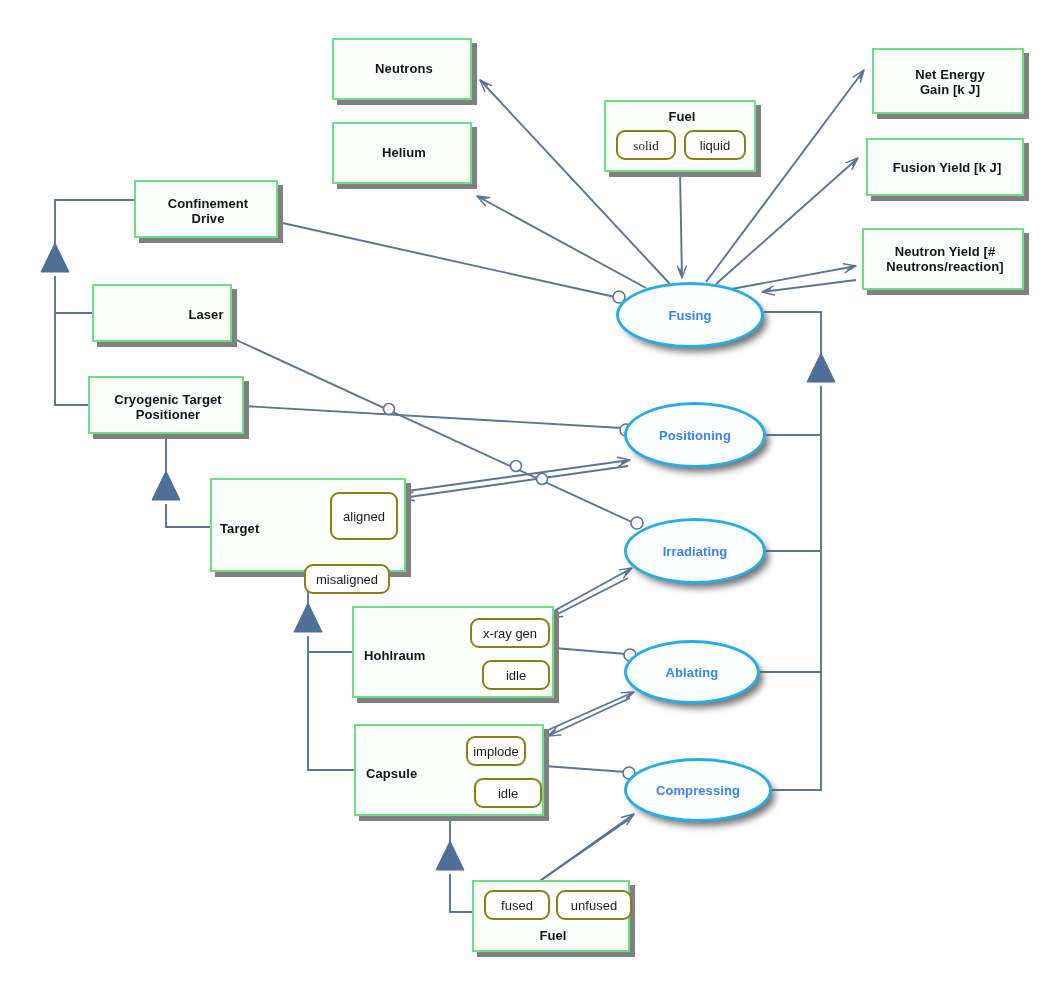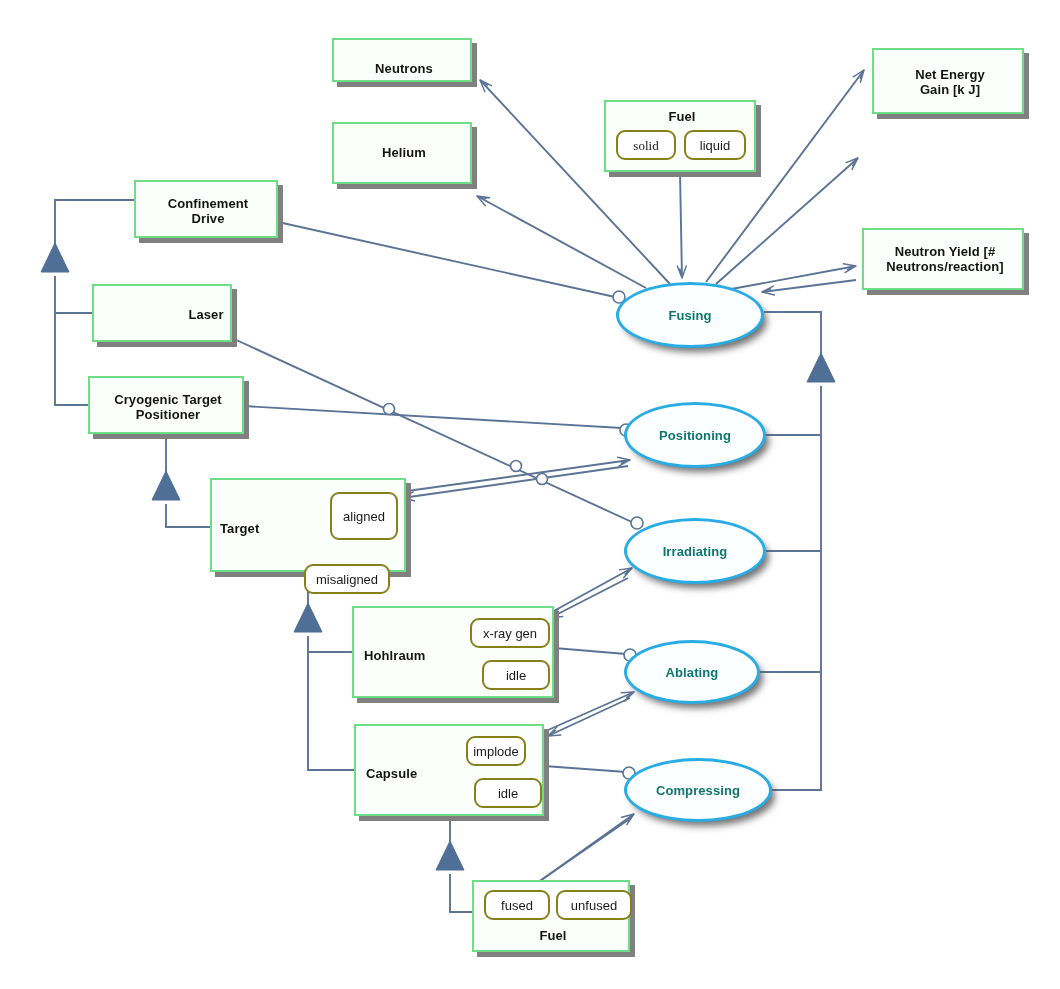--- a/index.html
+++ b/index.html
@@ -51,21 +51,21 @@
   .ell{
     position:absolute;
     box-sizing:border-box;
     border:3px solid #29ace3;
     border-radius:50%;
     background:#fbffff;
     box-shadow:5px 6px 7px -2px rgba(90,90,90,.85);
     display:flex;align-items:center;justify-content:center;
   }
   .ell .ell-name{
-    font-weight:bold;font-size:13px;color:#0f766e;letter-spacing:.1px;
+    font-weight:bold;font-size:13px;color:#3b82f6;letter-spacing:.1px;
     text-align:center;
   }
 </style>
 </head>
 <body>
 
 <div id="canvas">
 
   <svg id="edges" viewBox="0 0 1060 989" xmlns="http://www.w3.org/2000/svg">
     <defs>
@@ -185,39 +185,42 @@
         <circle cx="629" cy="773" r="6"></circle>
         <circle cx="389" cy="409" r="5.5"></circle>
         <circle cx="516" cy="466" r="5.5"></circle>
         <circle cx="542" cy="479" r="5.5"></circle>
       </g>
     </g>
   </svg>
 
   <div id="nodes">
 
-    <div class="node cls" style="left:332px;top:38px;width:140px;height:44px;">
+    <div class="node cls" style="left:332px;top:38px;width:140px;height:62px;">
       <div class="cls-name" style="left:0;top:21px;width:140px;">Neutrons</div>
     </div>
 
     <div class="node cls" style="left:332px;top:122px;width:140px;height:62px;">
       <div class="cls-name" style="left:0;top:21px;width:140px;">Helium</div>
     </div>
 
     <div class="node cls" style="left:604px;top:100px;width:152px;height:72px;">
       <div class="cls-name" style="left:0;top:7px;width:152px;">Fuel</div>
       <div class="chip" style="left:10px;top:28px;width:60px;height:30px;font-family:Liberation Serif, serif;">solid</div>
       <div class="chip" style="left:78px;top:28px;width:62px;height:30px;">liquid</div>
     </div>
 
     <div class="node cls" style="left:872px;top:48px;width:152px;height:66px;">
       <div class="cls-name" style="left:0;top:17px;width:152px;white-space:pre-line;">Net Energy
 Gain [k J]</div>
     </div>
 
+    <div class="node cls" style="left:866px;top:138px;width:158px;height:58px;">
+      <div class="cls-name" style="left:0;top:20px;width:158px;">Fusion Yield [k J]</div>
+    </div>
 
     <div class="node cls" style="left:862px;top:228px;width:162px;height:62px;">
       <div class="cls-name" style="left:0;top:14px;width:162px;white-space:pre-line;">Neutron Yield [#
 Neutrons/reaction]</div>
     </div>
 
     <div class="node cls" style="left:134px;top:180px;width:144px;height:58px;">
       <div class="cls-name" style="left:0;top:14px;width:144px;white-space:pre-line;">Confinement
 Drive</div>
     </div>

